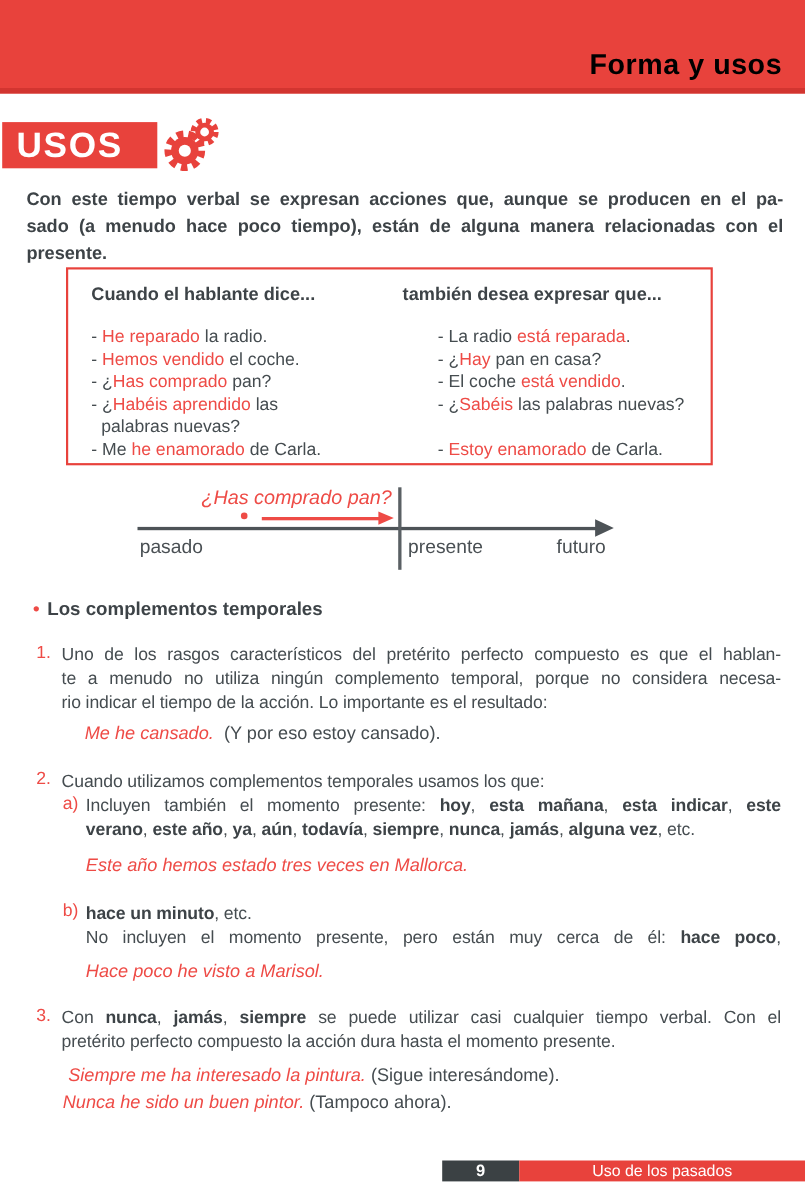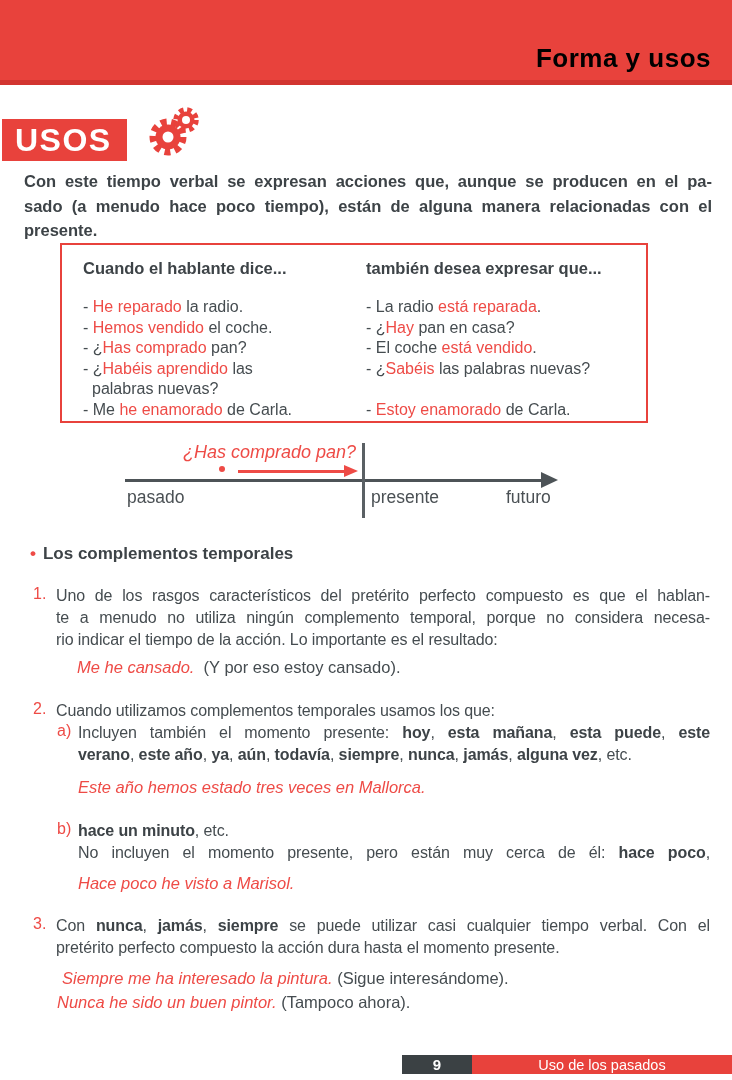--- a/index.html
+++ b/index.html
@@ -13,40 +13,40 @@
   html,body{margin:0;padding:0;background:#e9e9e9;}
   .page{position:relative;width:732px;height:1080px;background:#ffffff;overflow:hidden;
         font-family:"Liberation Sans", sans-serif;color:var(--text-dark);margin:0 auto;}
 
   
   .top-band{position:absolute;left:0;top:0;width:732px;height:85px;background:var(--accent-red);
             border-bottom:5px solid var(--header-band-edge);box-sizing:border-box;}
   .header-title{position:absolute;right:21px;bottom:6px;color:#000000;font-size:26px;font-weight:700;letter-spacing:.5px;}
 
   
-  .usos-badge{position:absolute;left:2px;top:119px;width:125px;height:42px;background:var(--accent-red);
+  .usos-badge{position:absolute;left:2px;top:111px;width:141px;height:42px;background:var(--accent-red);
               display:flex;align-items:center;}
   .usos-label{color:#fff;font-size:32px;font-weight:700;padding-left:13px;letter-spacing:1.5px;}
   .gears{position:absolute;left:146px;top:96px;}
 
   
   .intro{position:absolute;left:24px;top:169px;width:688px;font-weight:700;color:var(--text-dark-bold);
          font-size:16.5px;line-height:24.5px;}
   .line{white-space:nowrap;}
   .line.just{white-space:normal;text-align:justify;text-align-last:justify;}
 
   
   .compare-box{position:absolute;left:60px;top:243px;width:588px;height:180px;border:2px solid var(--accent-red);
                box-sizing:border-box;padding:14px 0 0 21px;font-size:16px;}
   .compare-headers{display:flex;font-weight:700;color:var(--text-dark-bold);font-size:16.5px;}
   .compare-headers .hl{width:283px;}
   .compare-headers .hr{flex:1;}
   .compare-cols{display:flex;margin-top:19px;line-height:20.5px;}
   .col-l{width:283px;}
-  .col-r{flex:1;}
+  .col-r{flex:1;margin-left:32px;}
   .cont{padding-left:9px;}
 
   .seg-red{color:var(--red-text);}
   .seg-b{font-weight:700;color:var(--text-dark-bold);}
   .seg-ri{color:var(--red-text);font-style:italic;}
 
   
   .tl-q{position:absolute;left:183px;top:442px;color:var(--red-text);font-style:italic;font-size:18px;white-space:nowrap;}
   .tl-dot{position:absolute;left:219px;top:466px;width:6px;height:6px;border-radius:50%;background:var(--red-text);}
   .tl-redline{position:absolute;left:238px;top:470px;width:107px;height:3px;background:var(--red-text);}
@@ -162,21 +162,21 @@
   </div>
   <div class="example" id="ex1"><span class="seg-ri">Me he cansado.</span><span>&nbsp; (Y por eso estoy cansado).</span></div>
 
   <div class="num" id="num2">2.</div>
   <div class="body-text" id="item2">
     <div class="line"><span>Cuando utilizamos complementos temporales usamos los que:</span></div>
   </div>
 
   <div class="num" id="numa">a)</div>
   <div class="body-text" id="itema">
-    <div class="line just"><span>Incluyen también el momento presente: </span><span class="seg-b">hoy</span><span>, </span><span class="seg-b">esta mañana</span><span>, </span><span class="seg-b">esta puede</span><span>, </span><span class="seg-b">este</span></div>
+    <div class="line just"><span>Incluyen también el momento presente: </span><span class="seg-b">hoy</span><span>, </span><span class="seg-b">esta mañana</span><span>, </span><span class="seg-b">esta indicar</span><span>, </span><span class="seg-b">este</span></div>
     <div class="line"><span class="seg-b">verano</span><span>, </span><span class="seg-b">este año</span><span>, </span><span class="seg-b">ya</span><span>, </span><span class="seg-b">aún</span><span>, </span><span class="seg-b">todavía</span><span>, </span><span class="seg-b">siempre</span><span>, </span><span class="seg-b">nunca</span><span>, </span><span class="seg-b">jamás</span><span>, </span><span class="seg-b">alguna vez</span><span>, etc.</span></div>
   </div>
   <div class="example" id="ex2"><span class="seg-ri">Este año hemos estado tres veces en Mallorca.</span></div>
 
   <div class="num" id="numb">b)</div>
   <div class="body-text" id="itemb">
     <div class="line"><span class="seg-b">hace un minuto</span><span>, etc.</span></div>
     <div class="line just"><span>No incluyen el momento presente, pero están muy cerca de él: </span><span class="seg-b">hace poco</span><span>,</span></div>
   </div>
   <div class="example" id="ex3"><span class="seg-ri">Hace poco he visto a Marisol.</span></div>

